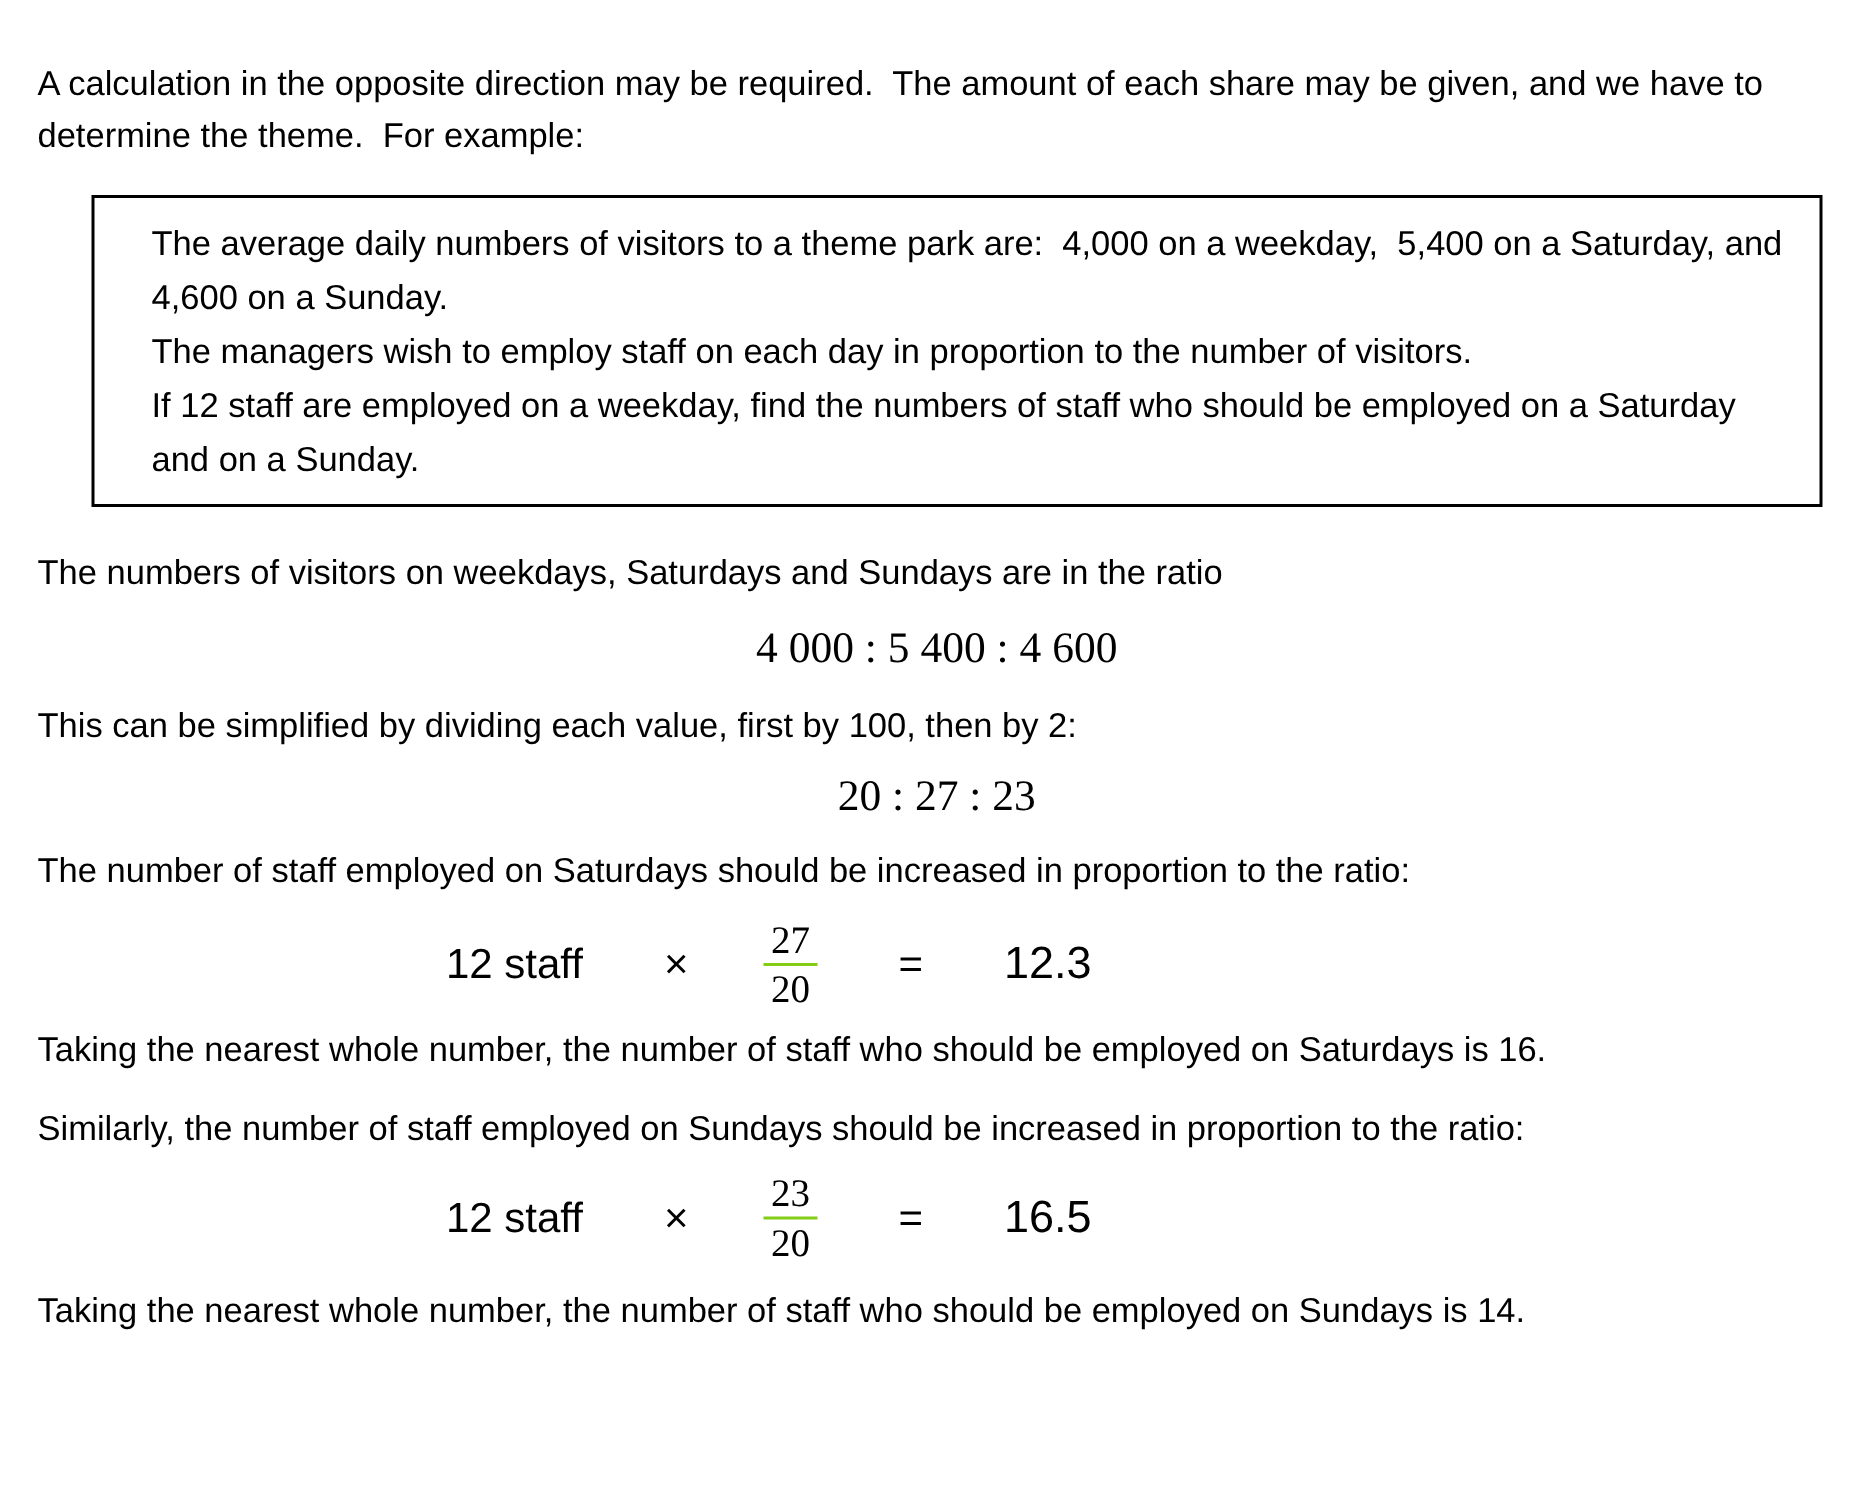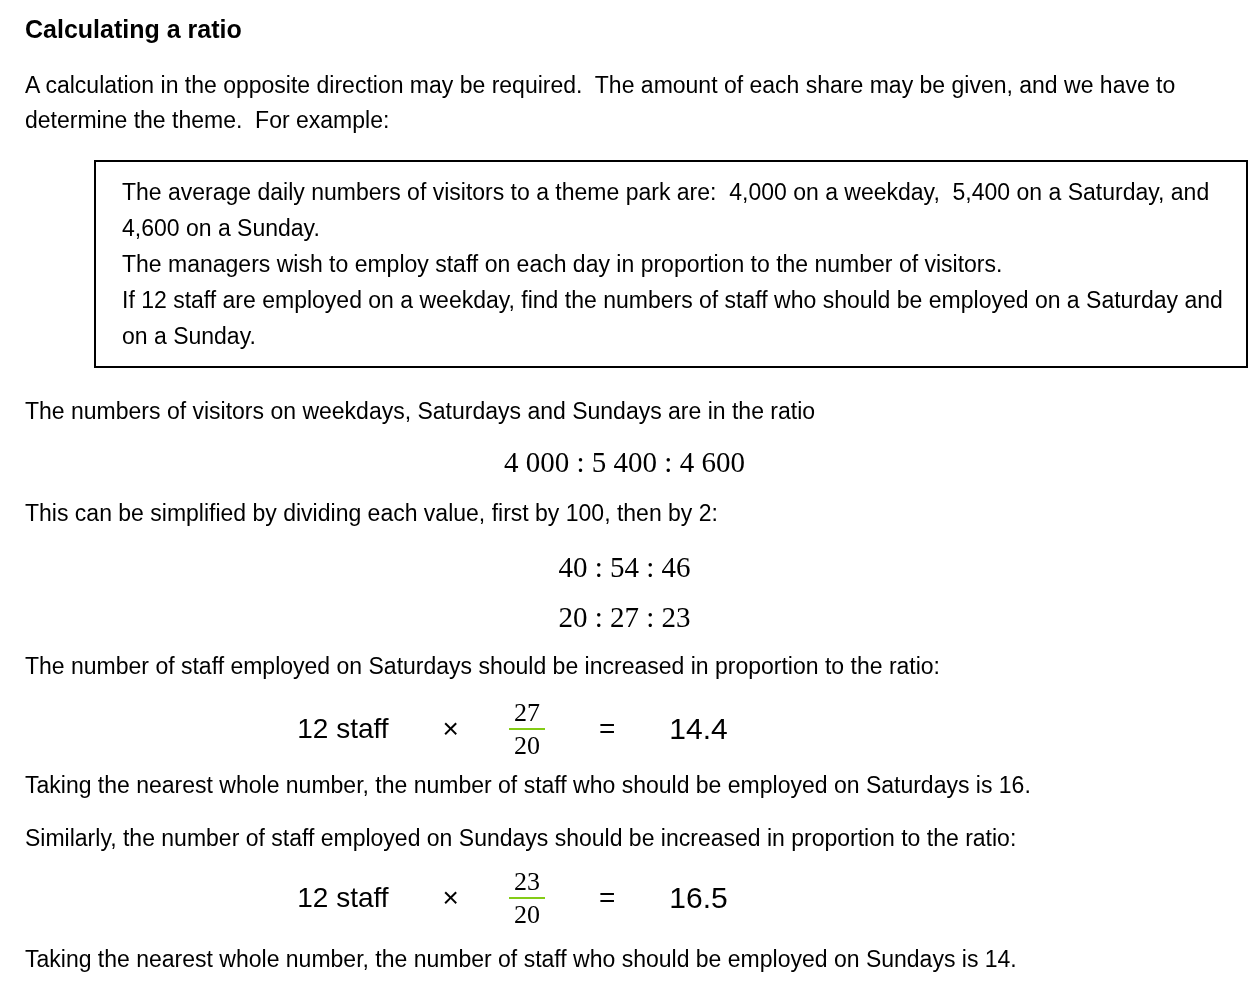--- a/index.html
+++ b/index.html
@@ -23,23 +23,23 @@
   }
   .para {
     font-size: 23px;
     line-height: 35px;
     white-space: pre-wrap;
   }
   .intro { margin-top: 24px; max-width: 1160px; }
   .example-box {
     margin-top: 22px;
     width: 1154px;
-    margin-left: 69px;
+    margin-left: 36px;
     border: 2px solid #000000;
-    padding: 12px 18px 12px 26px;
+    padding: 12px 18px 12px 38px;
   }
   .example-box .para { line-height: 36px; max-width: 1106px; }
   .math-line {
     font-family: "Liberation Serif", serif;
     font-size: 29px;
     line-height: 40px;
     text-align: center;
     width: 1199px;
   }
   .p-ratio-intro { margin-top: 26px; }
@@ -77,51 +77,49 @@
     padding: 0 5px 1px 5px;
     border-bottom: 2px solid #84cc16;
   }
   .frac-den { padding-top: 1px; }
 </style>
 </head>
 <body>
 
 <div class="page">
 
-  <h1 class="title">Calculating a ratio</h1>
 
   <p class="para intro">A calculation in the opposite direction may be required.  The amount of each share may be given, and we have to determine the theme.  For example:</p>
 
   <div class="example-box">
     <p class="para">The average daily numbers of visitors to a theme park are:  4,000 on a weekday,  5,400 on a Saturday, and 4,600 on a Sunday.</p>
     <p class="para">The managers wish to employ staff on each day in proportion to the number of visitors.</p>
     <p class="para">If 12 staff are employed on a weekday, find the numbers of staff who should be employed on a Saturday and on a Sunday.</p>
   </div>
 
   <p class="para p-ratio-intro">The numbers of visitors on weekdays, Saturdays and Sundays are in the ratio</p>
 
   <div class="math-line m-ratio-full">4 000 : 5 400 : 4 600</div>
 
   <p class="para p-simplify">This can be simplified by dividing each value, first by 100, then by 2:</p>
 
-  <div class="math-line m-step1">40 : 54 : 46</div>
 
   <div class="math-line m-step2">20 : 27 : 23</div>
 
   <p class="para p-sat-intro">The number of staff employed on Saturdays should be increased in proportion to the ratio:</p>
 
   <div class="equation eq-saturday">
     <span class="eq-prefix">12 staff</span>
     <span class="eq-op">×</span>
     <span class="fraction">
       <span class="frac-num">27</span>
       <span class="frac-den">20</span>
     </span>
     <span class="eq-equals">=</span>
-    <span class="eq-result">14.4</span>
+    <span class="eq-result">12.3</span>
   </div>
 
   <p class="para p-sat-conclusion">Taking the nearest whole number, the number of staff who should be employed on Saturdays is 16.</p>
 
   <p class="para p-sun-intro">Similarly, the number of staff employed on Sundays should be increased in proportion to the ratio:</p>
 
   <div class="equation eq-sunday">
     <span class="eq-prefix">12 staff</span>
     <span class="eq-op">×</span>
     <span class="fraction">

